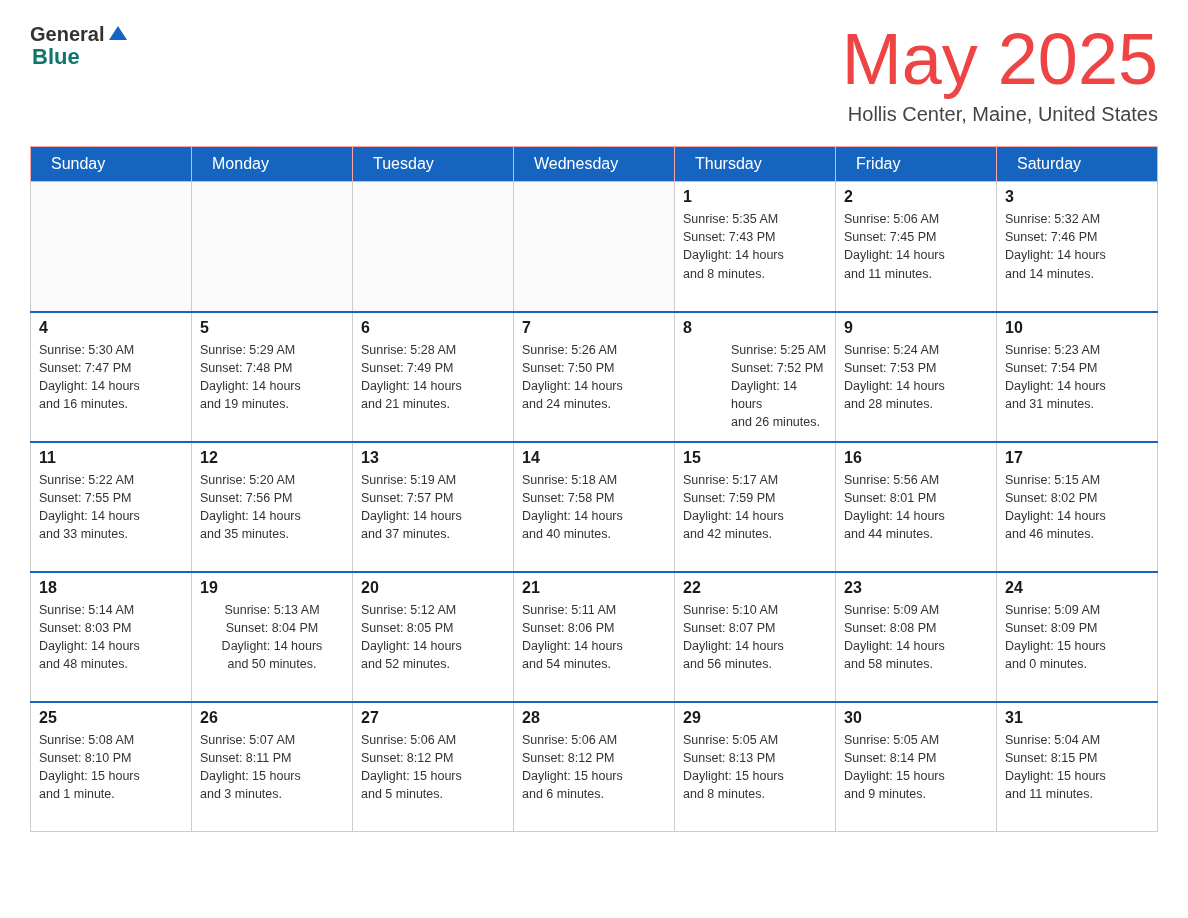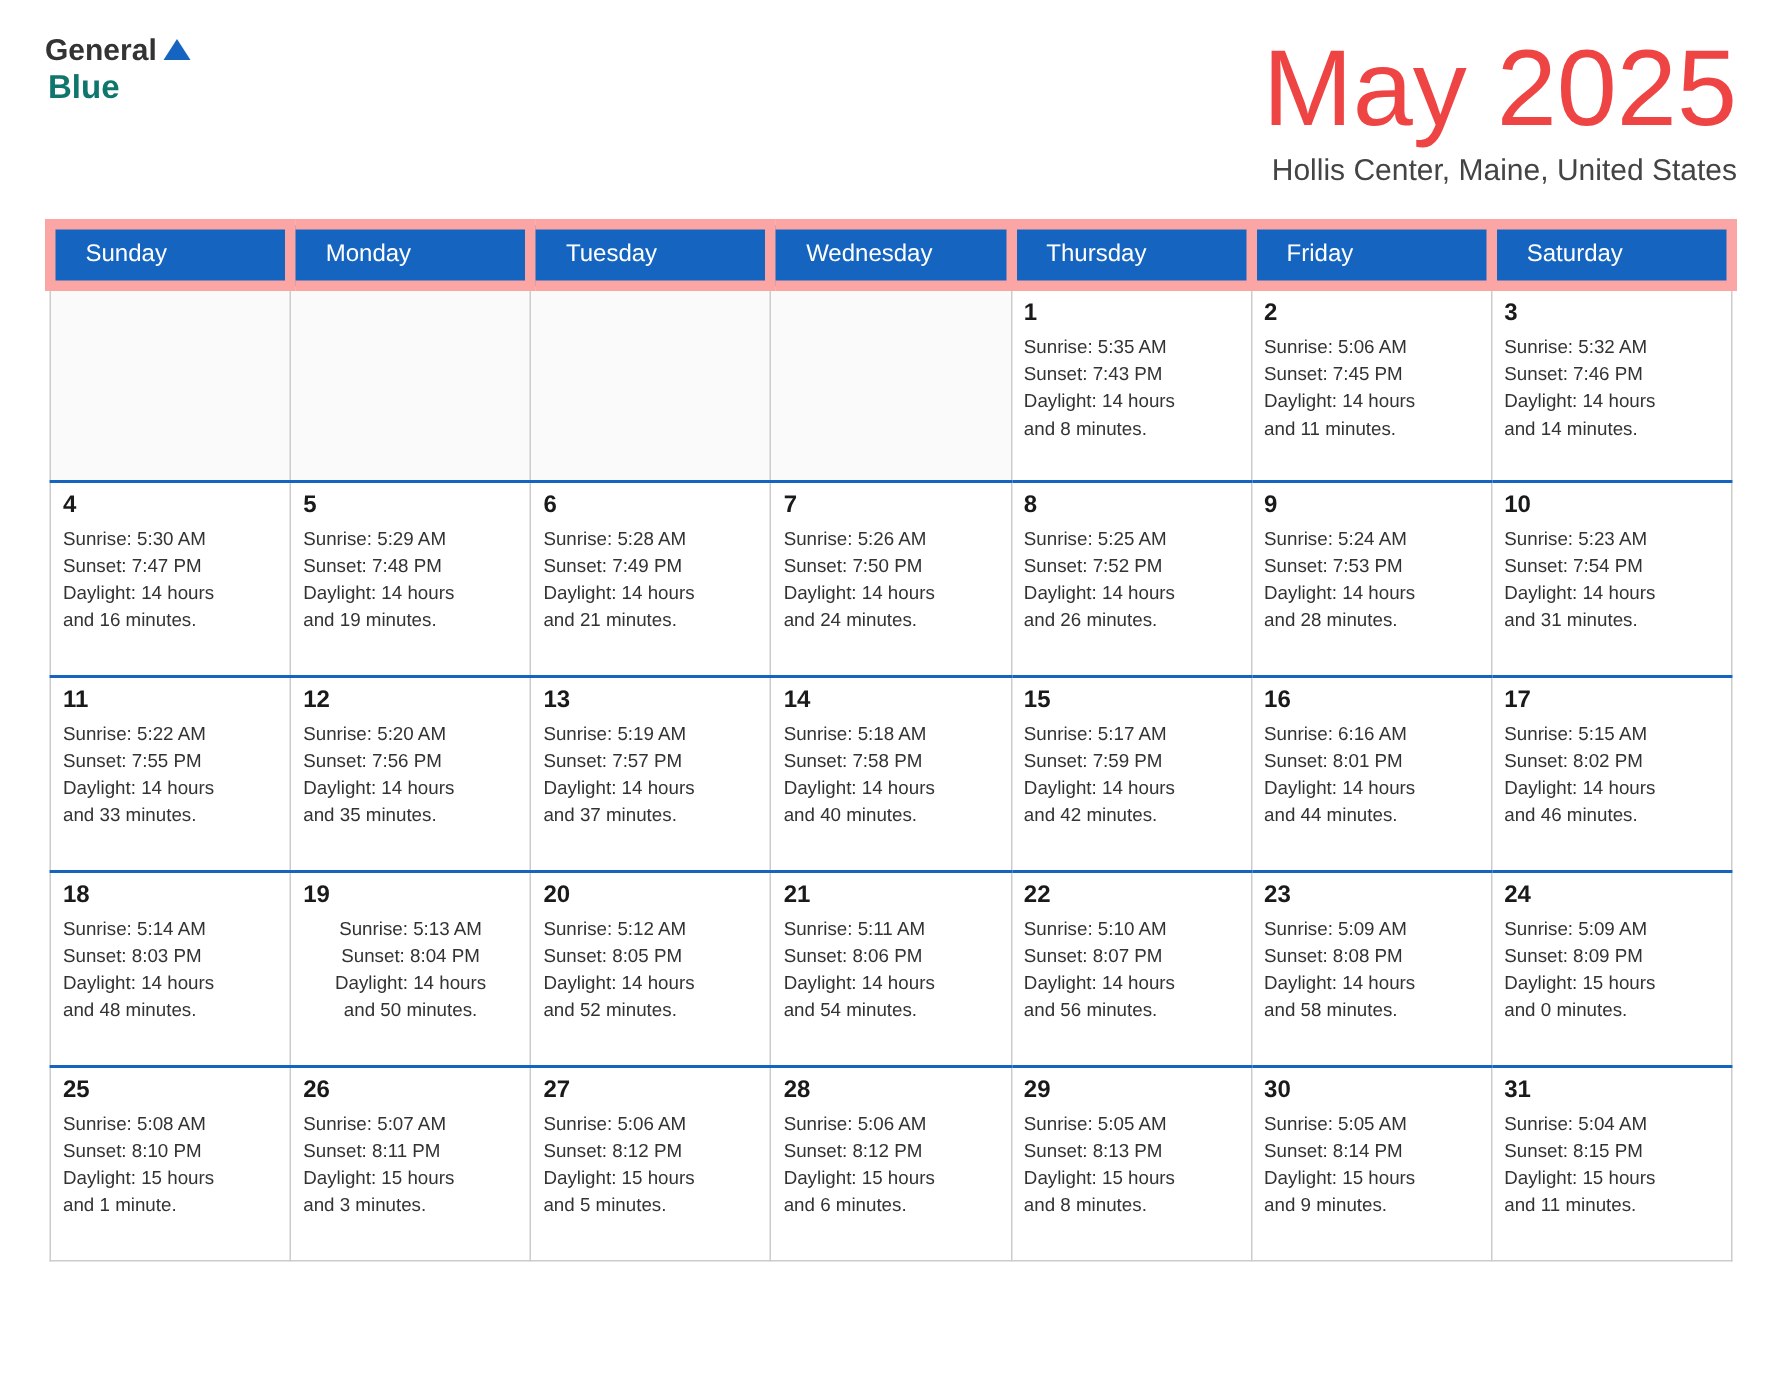--- a/index.html
+++ b/index.html
@@ -50,21 +50,21 @@
       border-collapse: collapse;
       border: 1px solid #aaa;
     }
     .calendar th {
       background-color: #1565c0;
       color: #fff;
       font-size: 16px;
       font-weight: normal;
       padding: 8px 20px;
       text-align: left;
-      border: 7px solid #fca5a5;
+      border: 1px solid #fca5a5;
     }
     .calendar td {
       vertical-align: top;
       border: 1px solid #ccc;
       padding: 6px 8px;
       width: 14.28%;
       min-height: 110px;
       height: 130px;
       font-size: 13px;
       color: #222;
@@ -175,21 +175,21 @@
         </td>
         <td>
           <span class="day-number">7</span>
           <div class="day-info" style="white-space: pre-line;">Sunrise: 5:26 AM
 Sunset: 7:50 PM
 Daylight: 14 hours
 and 24 minutes.</div>
         </td>
         <td>
           <span class="day-number">8</span>
-          <div class="day-info" style="white-space: pre-line;">Sunrise: 5:25 AM
+          <div class="day-info" style="white-space: pre-line; margin-left: 48px;">Sunrise: 5:25 AM
 Sunset: 7:52 PM
 Daylight: 14 hours
 and 26 minutes.</div>
         </td>
         <td>
           <span class="day-number">9</span>
           <div class="day-info" style="white-space: pre-line;">Sunrise: 5:24 AM
 Sunset: 7:53 PM
 Daylight: 14 hours
 and 28 minutes.</div>
@@ -233,21 +233,21 @@
         </td>
         <td>
           <span class="day-number">15</span>
           <div class="day-info" style="white-space: pre-line;">Sunrise: 5:17 AM
 Sunset: 7:59 PM
 Daylight: 14 hours
 and 42 minutes.</div>
         </td>
         <td>
           <span class="day-number">16</span>
-          <div class="day-info" style="white-space: pre-line;">Sunrise: 6:16 AM
+          <div class="day-info" style="white-space: pre-line;">Sunrise: 5:56 AM
 Sunset: 8:01 PM
 Daylight: 14 hours
 and 44 minutes.</div>
         </td>
         <td>
           <span class="day-number">17</span>
           <div class="day-info" style="white-space: pre-line;">Sunrise: 5:15 AM
 Sunset: 8:02 PM
 Daylight: 14 hours
 and 46 minutes.</div>

